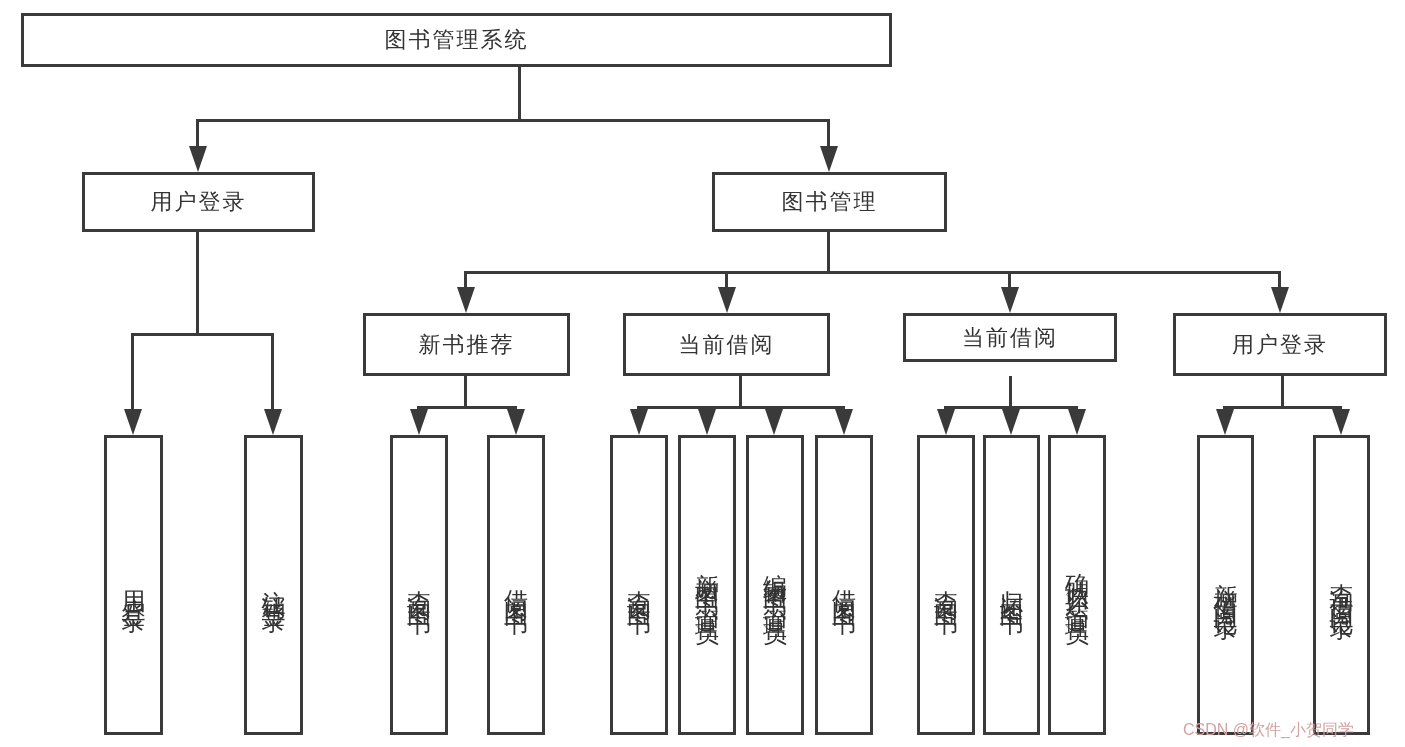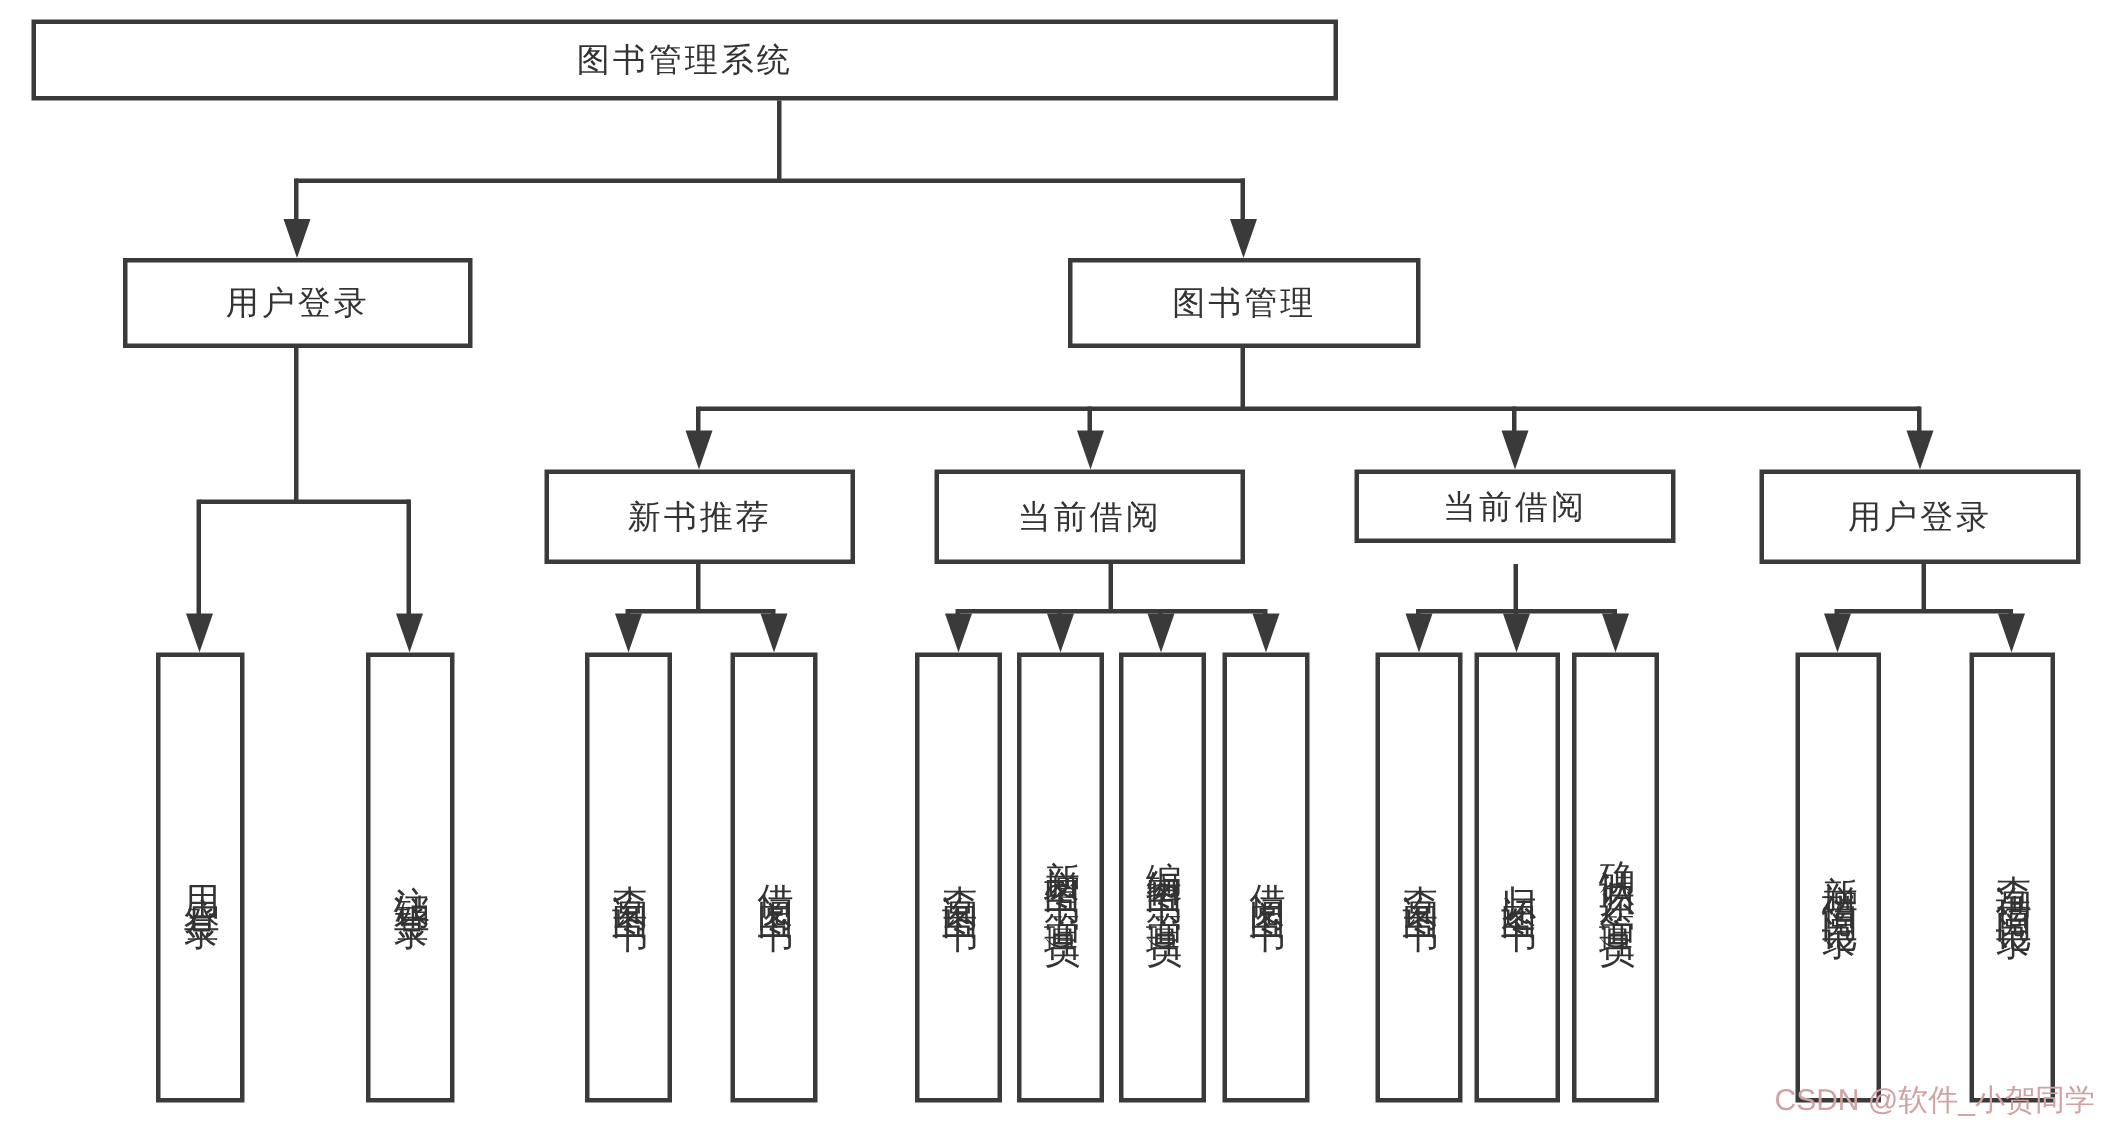--- a/index.html
+++ b/index.html
@@ -21,21 +21,21 @@
   }
   .vl{position:absolute;width:3px;background:#3a3a3a;}
   .hl{position:absolute;height:3px;background:#3a3a3a;}
   .arr{
     position:absolute;width:0;height:0;
     border-left:9px solid transparent;border-right:9px solid transparent;
     border-top:26px solid #3a3a3a;
   }
   .watermark{
     position:absolute;left:1183px;top:720px;
-    font-size:20px;color:#d2a2a2;white-space:nowrap;
+    font-size:16px;color:#d2a2a2;white-space:nowrap;
   }
 </style>
 </head>
 <body>
 
 <div class="box head" style="left:21px;top:13px;width:871px;height:54px">
   <span>图书管理系统</span>
 </div>
 
 <div class="vl" style="left:518px;top:67px;height:53px"></div>

